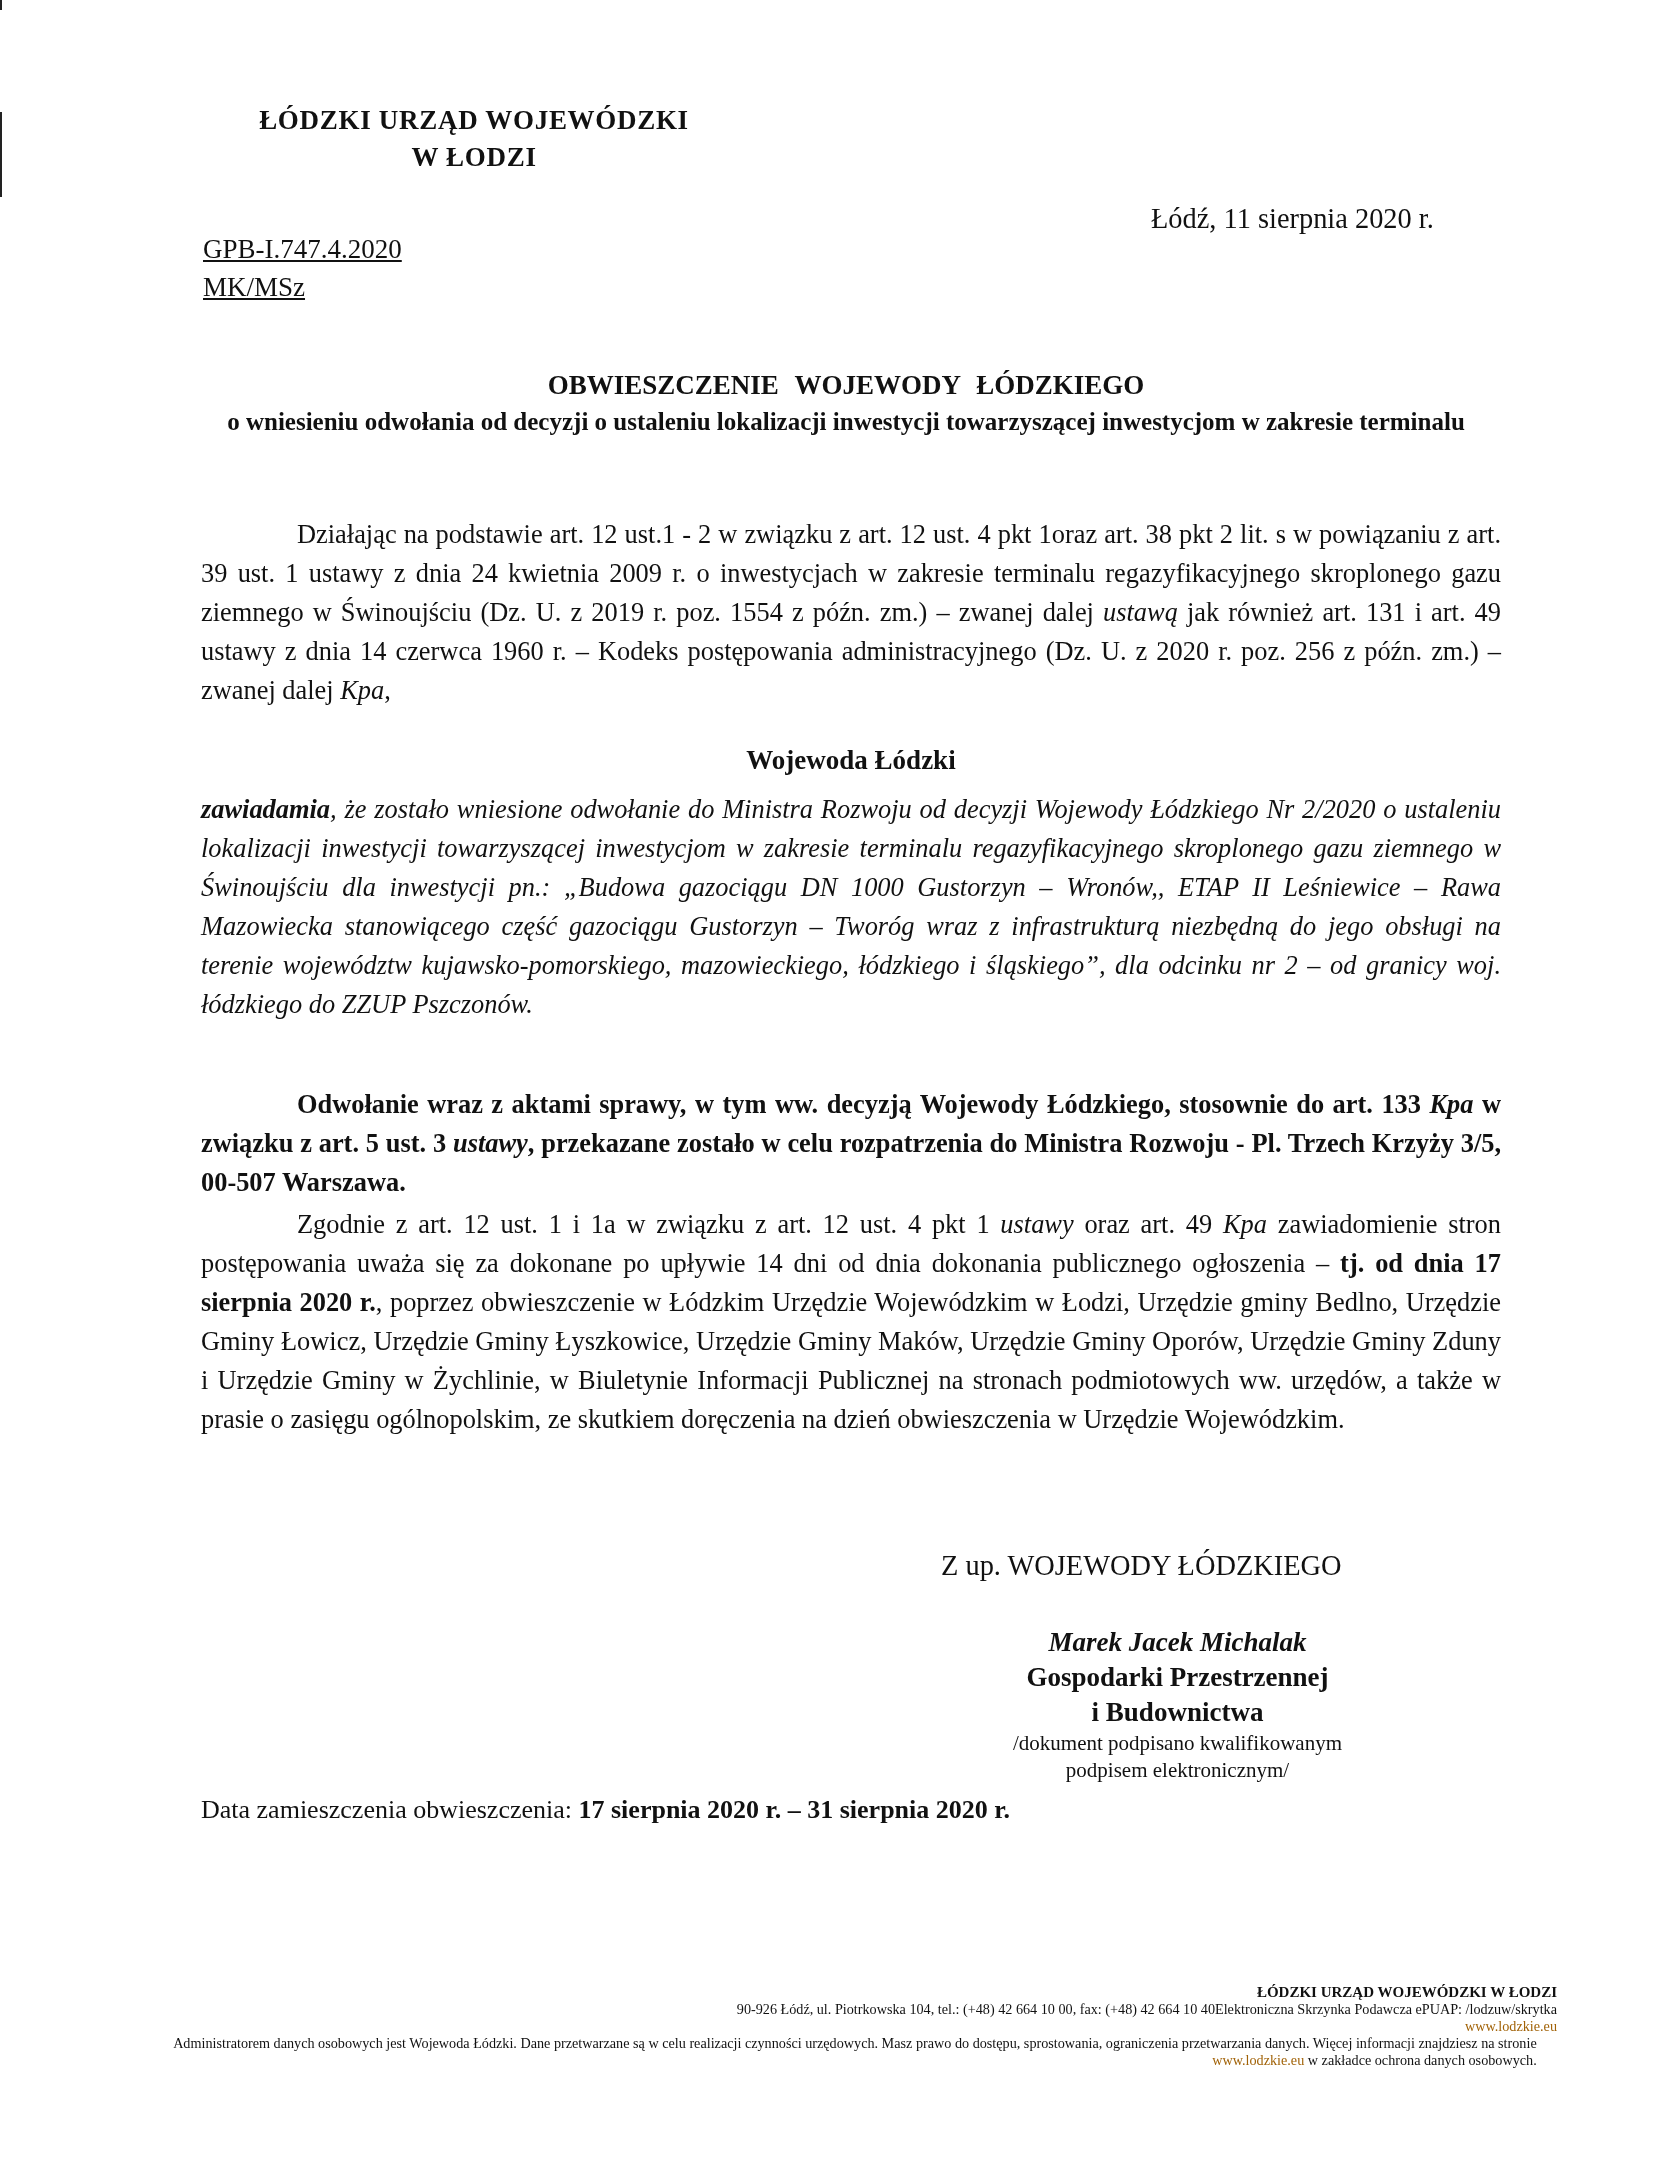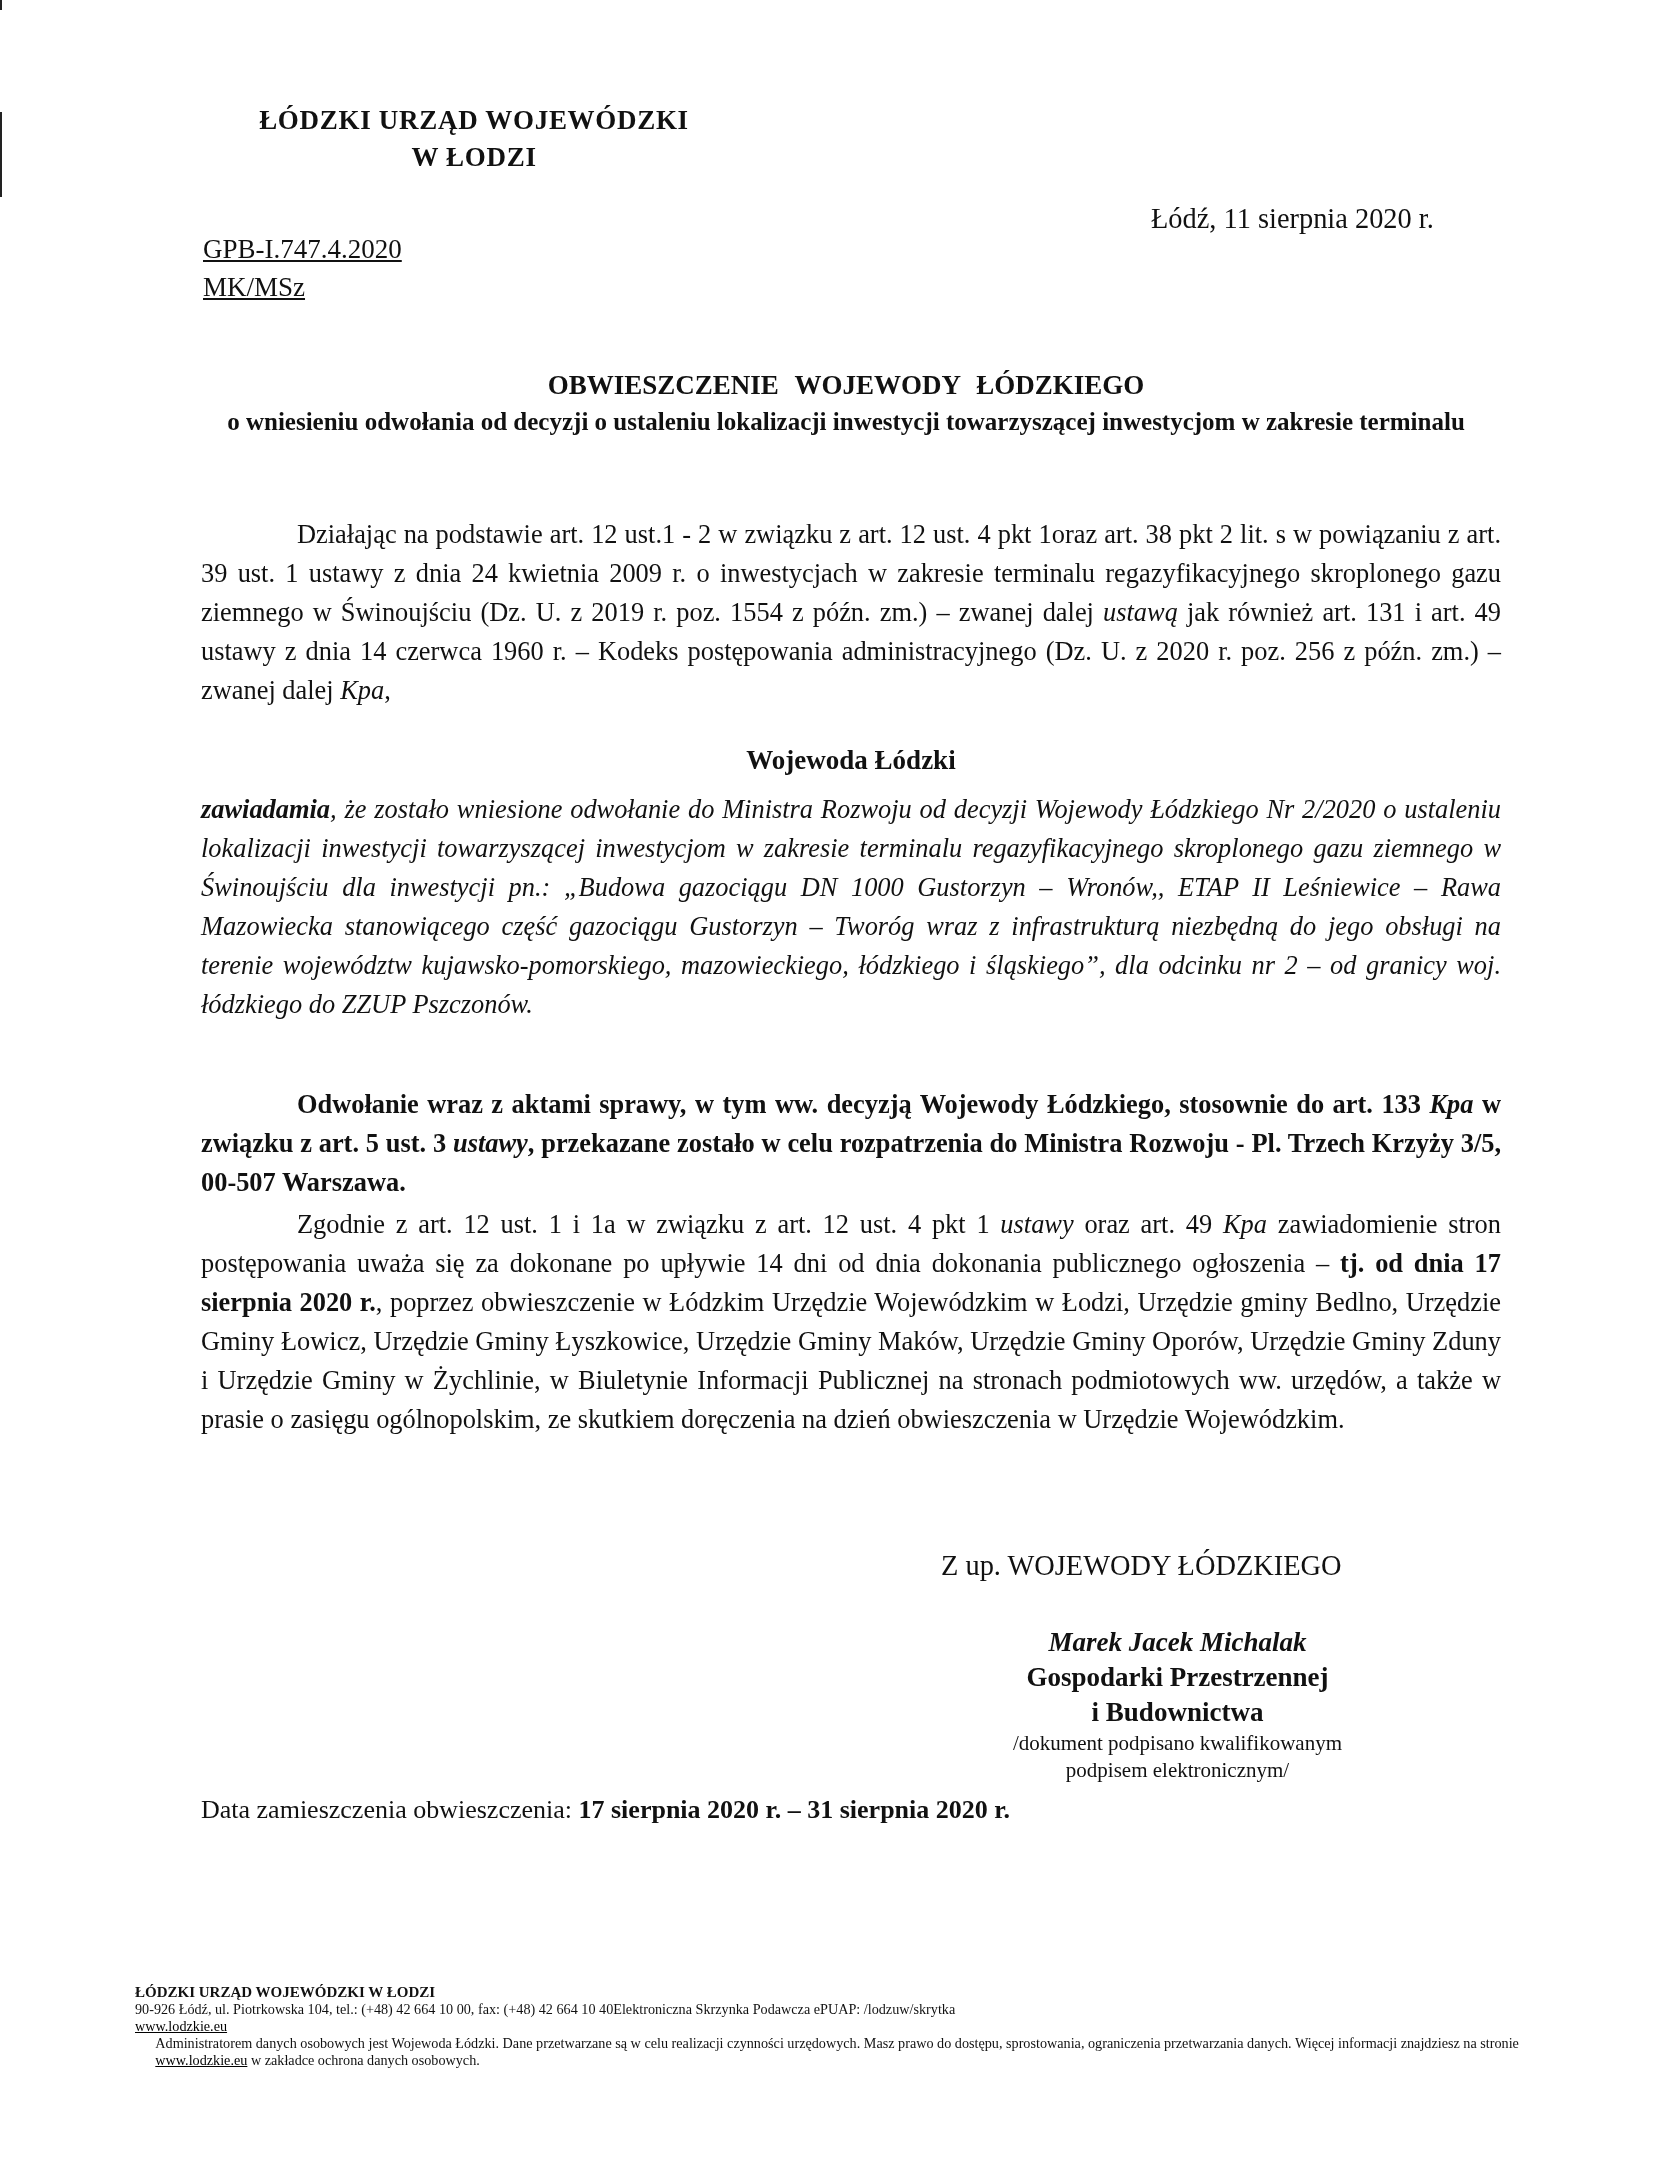--- a/index.html
+++ b/index.html
@@ -29,23 +29,23 @@
   i { font-style: italic; }
 
   .sig-for { left: 941px; top: 1550px; font-size: 28.4px; }
   .sig-block { left: 934px; top: 1625px; width: 487px; text-align: center; }
   .sig-name { font-size: 27px; font-weight: bold; font-style: italic; line-height: 35px; }
   .sig-title { font-size: 27px; font-weight: bold; line-height: 35px; }
   .sig-note { font-size: 21px; line-height: 27px; }
 
   .pub-date { left: 201px; top: 1795px; font-size: 26px; }
 
-  .footer { left: 135px; top: 1984px; width: 1422px; text-align: left; font-size: 14.2px; line-height: 17px; }
+  .footer { left: 135px; top: 1984px; width: 1422px; text-align: right; font-size: 14.2px; line-height: 17px; }
   .footer-title { font-weight: bold; font-size: 15px; }
-  .footer a { color: #000000; text-decoration: underline; }
+  .footer a { color: #a16207; }
 </style>
 </head>
 <body>
 
 <div class="scan-edge-left" style="top:0;height:9.5px;"></div>
 <div class="scan-edge-left" style="top:112px;height:85px;"></div>
 <div class="scan-edge-right" style="top:122px;height:74px;"></div>
 <div class="scan-edge-right" style="top:636px;height:81px;"></div>
 
 <div class="abs office-header">

